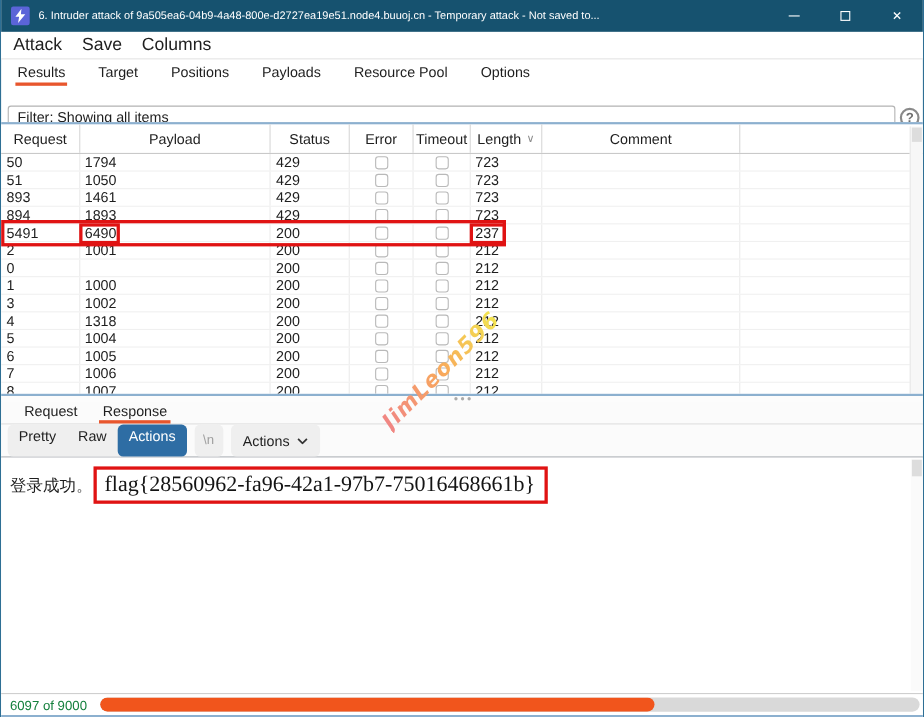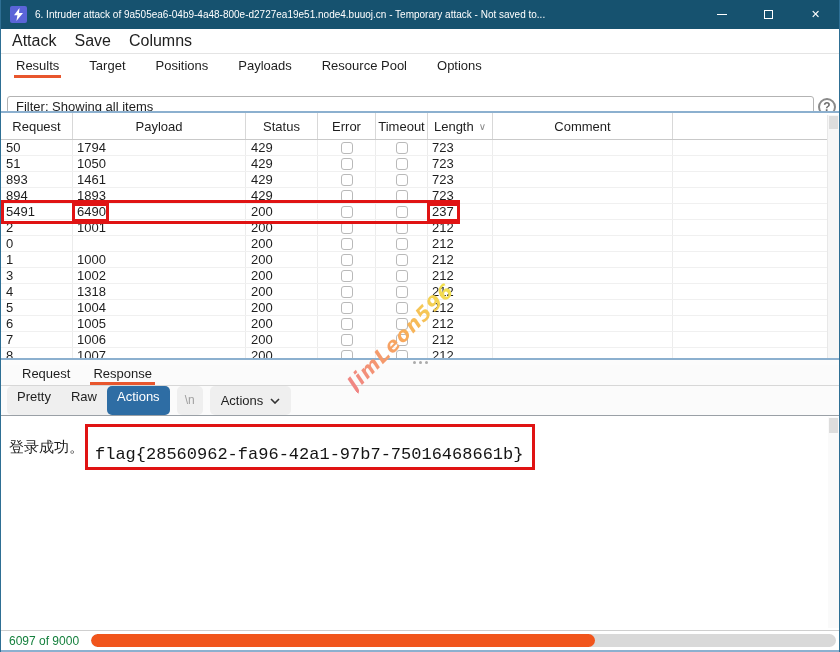--- a/index.html
+++ b/index.html
@@ -86,22 +86,22 @@
   .seg-item { padding: 3px 10px; font-size: 13px; color: #1e1e1e; border-radius: 5px; line-height: 15px; }
   .seg-item.sel { background: #2e6da4; color: #fff; }
   .btn { background: #efefef; border-radius: 5px; padding: 3px 11px; font-size: 13px; color: #1e1e1e;
          display: flex; align-items: center; gap: 7px; line-height: 15px; }
   .btn.nl { color: #9f9f9f; font-size: 12px; padding: 3px 8px; }
 
   
   .edcontent { position: absolute; top: 416px; left: 0; right: 0; height: 214px; background: #fff; }
   .respline { display: flex; align-items: center; margin: 8px 0 0 8px; }
   .cjk { font-size: 15px; color: #1e1e1e; }
-  .flag { font-family: Liberation Mono, monospace; font-size: 17px; color: #141414;
-          border: 3px solid #e01313; padding: 18px 9px 3px 7px; margin-left: 1px; white-space: nowrap; }
+  .flag { font-family: Liberation Serif, serif; font-size: 20px; color: #141414;
+          border: 3px solid #e01313; padding: 2px 9px 3px 7px; margin-left: 1px; white-space: nowrap; }
   .edscroll { position: absolute; top: 1px; right: 0; width: 11px; height: 211px; background: #fafafa; }
   .edthumb { margin: 1px; height: 15px; background: #ddd; }
 
   
   .statusbar { position: absolute; bottom: 0; left: 0; right: 0; height: 22px; background: #fff;
                border-top: 1px solid #cfcfcf; border-bottom: 2px solid #8cb0cf;
                display: flex; align-items: center; }
   .stext { font-size: 12px; color: #15803d; margin-left: 8px; white-space: nowrap; }
   .ptrack { flex: 1; height: 13px; background: #d9d9d9; border-radius: 7px; margin: 0 3px 0 12px;
             overflow: hidden; }

